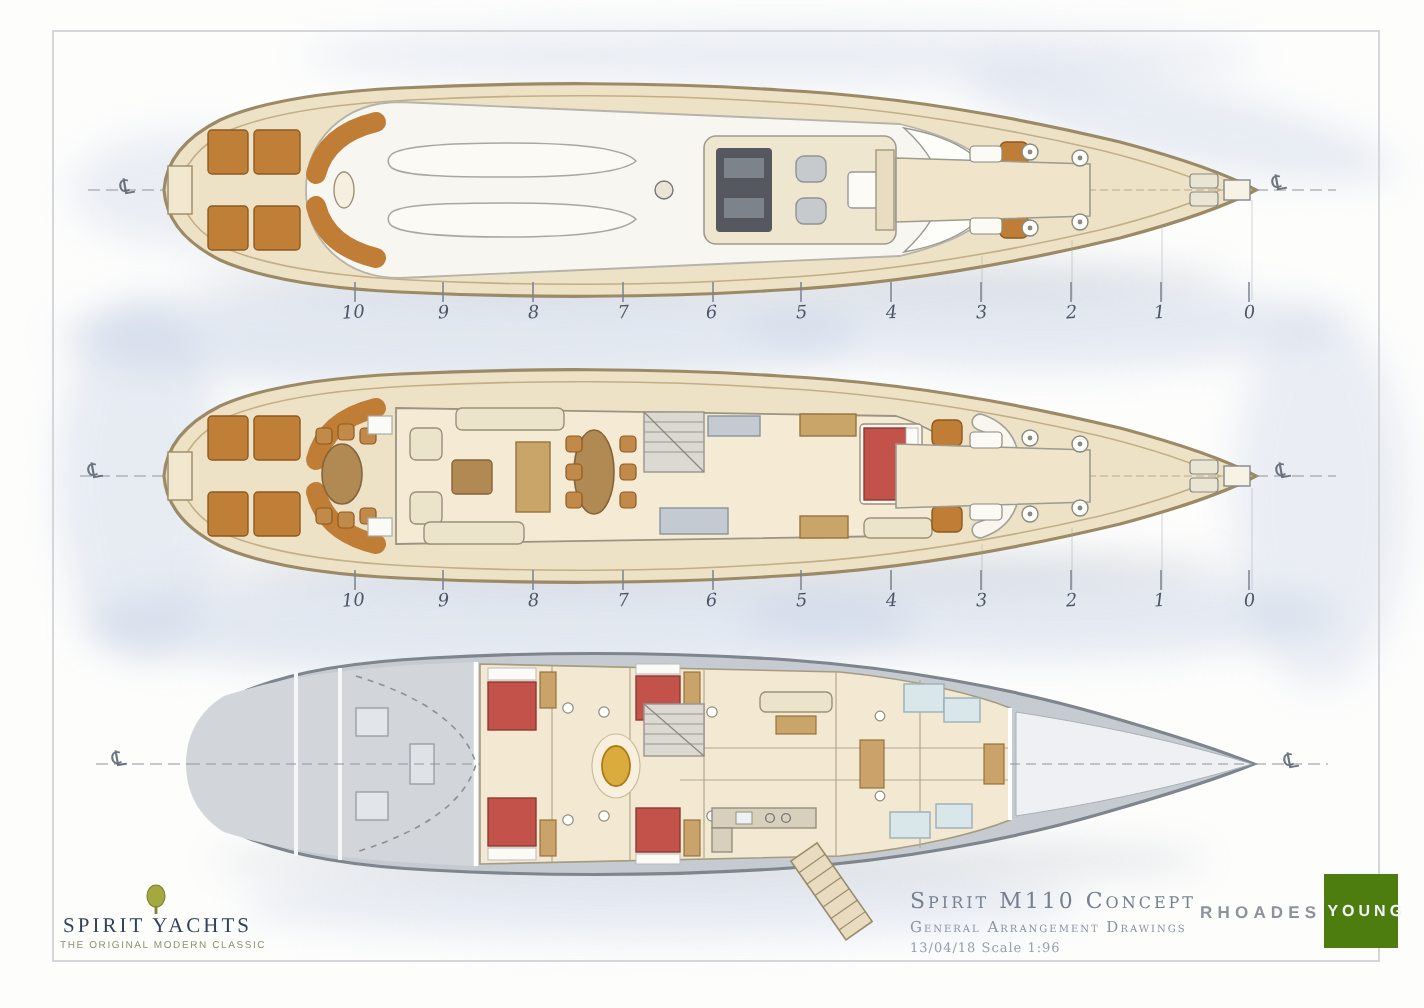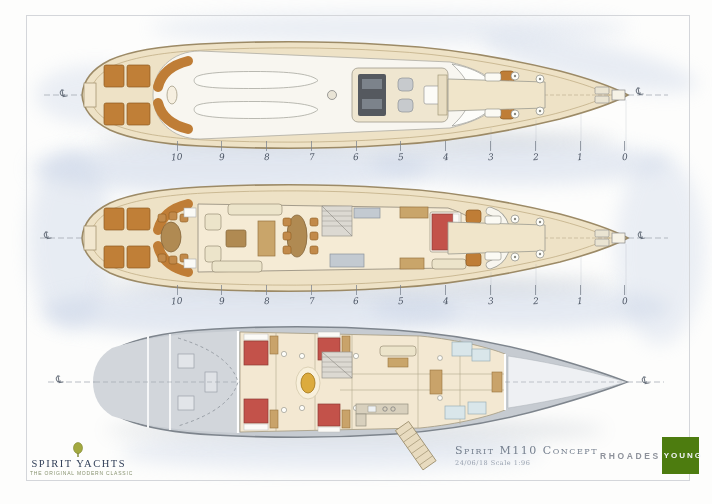--- a/index.html
+++ b/index.html
@@ -426,21 +426,22 @@
 
 <span class="cl" style="left:60px;top:87px">℄</span>
 <span class="cl" style="left:636px;top:85px">℄</span>
 <span class="cl" style="left:44px;top:229px">℄</span>
 <span class="cl" style="left:638px;top:229px">℄</span>
 <span class="cl" style="left:56px;top:373px">℄</span>
 <span class="cl" style="left:642px;top:374px">℄</span>
 
 <div class="titleblock">
   <div class="t1">Spirit M110 Concept</div>
-  <div class="t3">24/06/18  Scale 1:96</div>
+  <div class="t2">General Arrangement Drawings</div>
+  <div class="t3">13/04/18  Scale 1:96</div>
 </div>
 
 <div class="ry">
   <span class="ry-left">RHOADES</span>
   <span class="ry-box">
     <span class="ry-right">YOUNG</span>
   </span>
 </div>
 
 <div class="sy">

